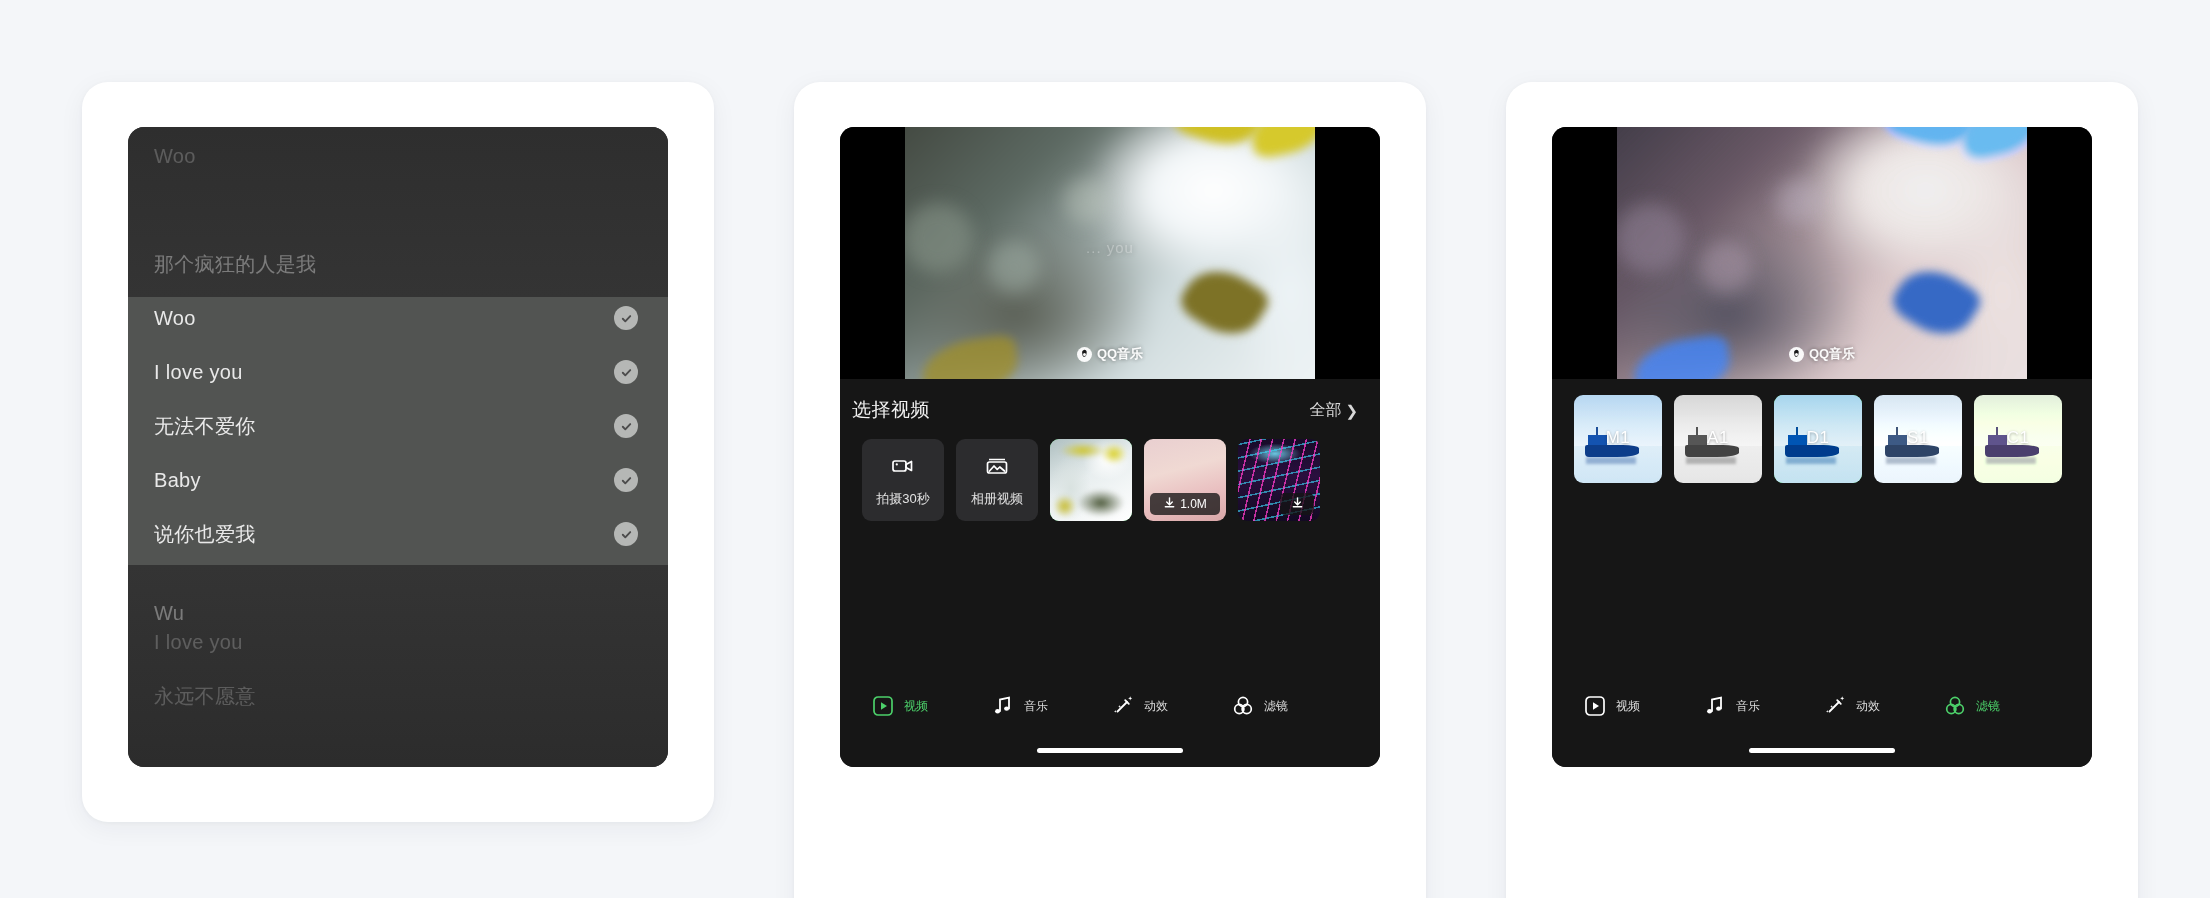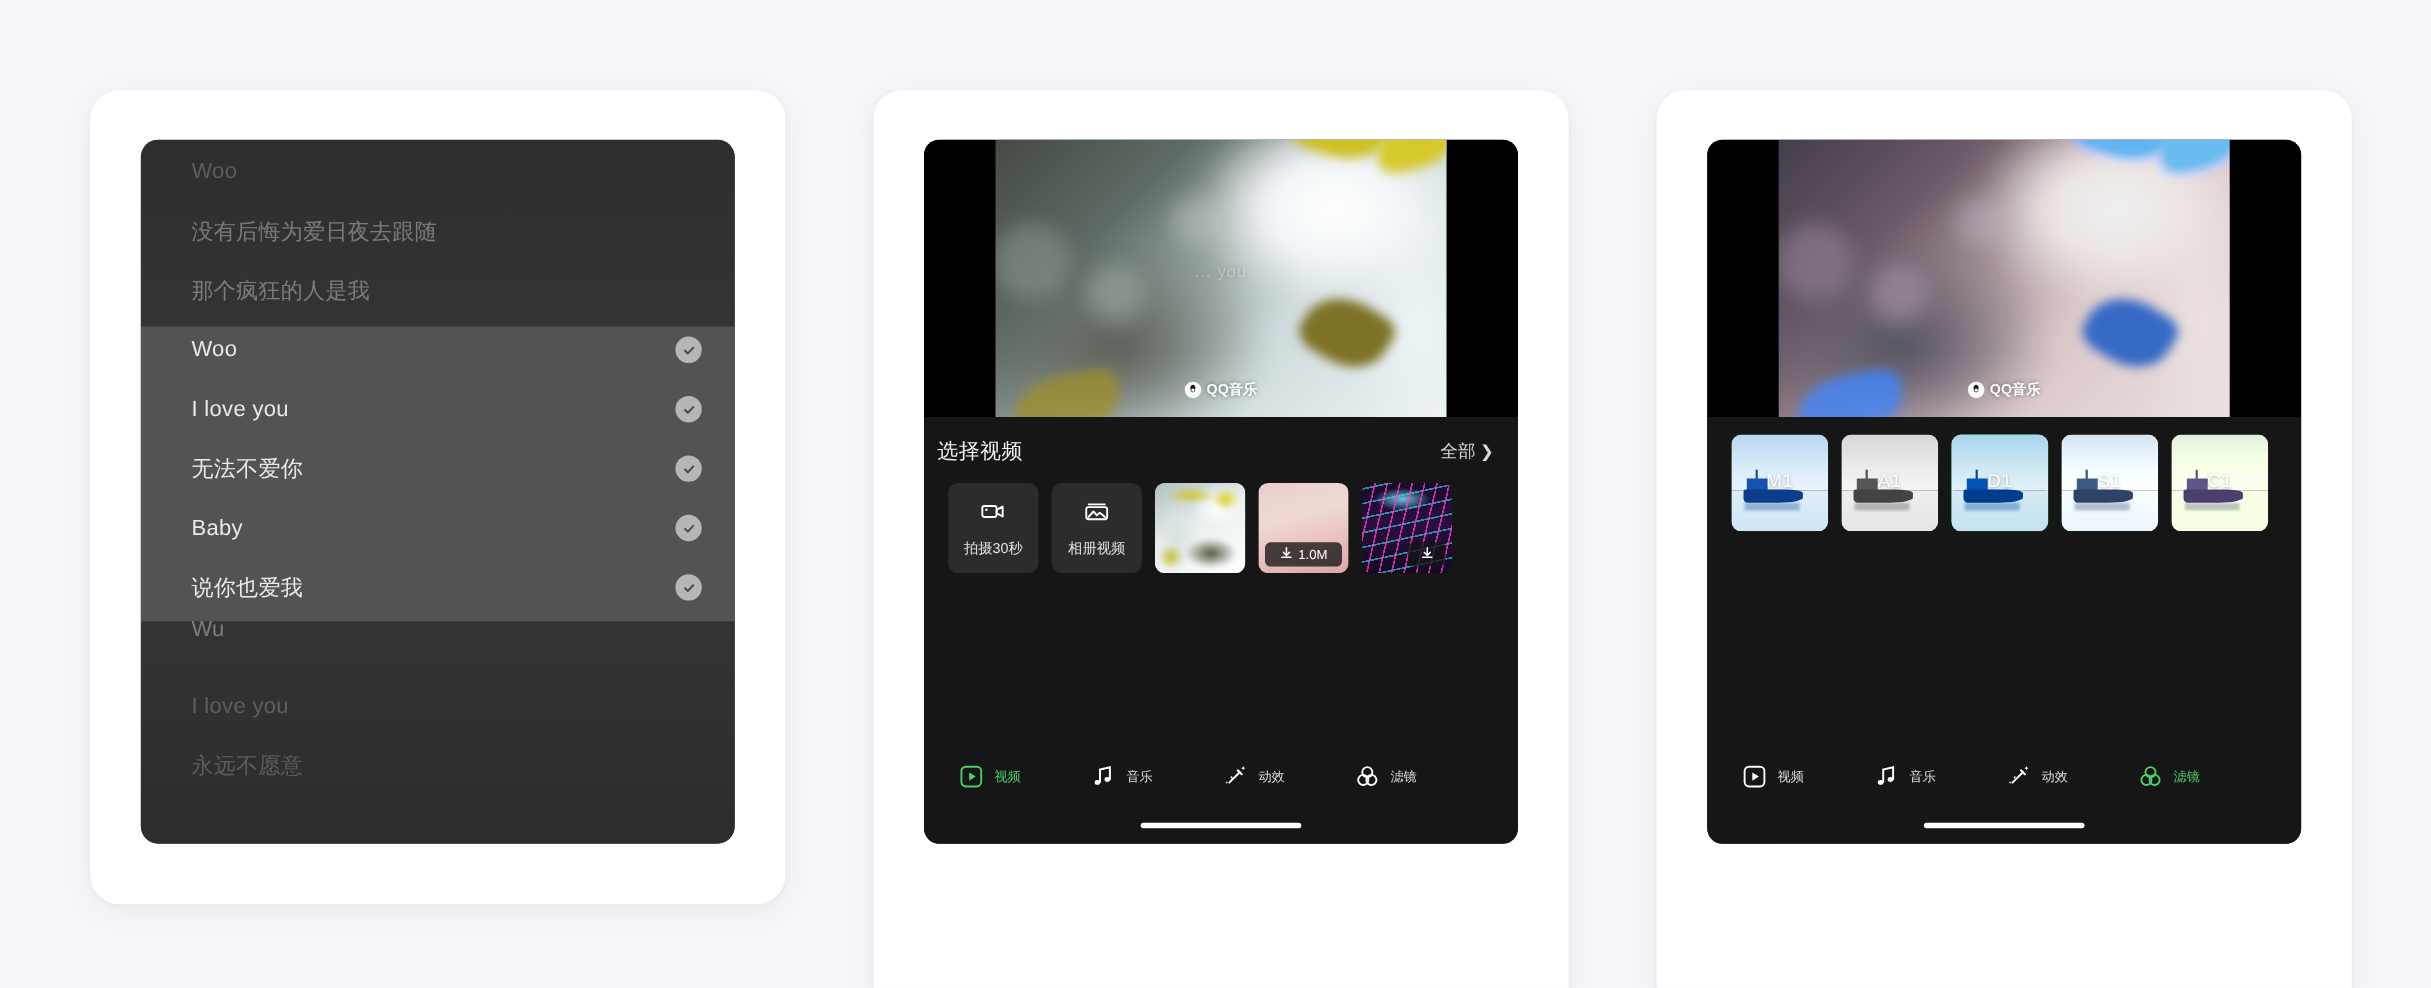--- a/index.html
+++ b/index.html
@@ -47,21 +47,21 @@
   }
   .lyric-band-bot {
     position: absolute; left: 0; right: 0; top: 438px; bottom: 0;
     background: linear-gradient(180deg, #343434 0%, #2c2c2c 100%);
   }
   .lyric-list { position: absolute; inset: 0; }
   .lyric-row {
     position: absolute; left: 0; right: 0;
     height: 54px;
     display: flex; align-items: center;
-    padding: 0 30px 0 46px;
+    padding: 0 30px 0 26px;
   }
   .lyric-text {
     font-size: 20px;
     letter-spacing: 0.3px;
     white-space: nowrap;
     flex: 1 1 auto;
   }
   .lyric-row.dim   .lyric-text { color: rgba(225,225,225,0.42); }
   .lyric-row.dimmer .lyric-text { color: rgba(225,225,225,0.26); }
   .lyric-row.sel   .lyric-text { color: #e9e9e9; }
@@ -283,23 +283,20 @@
 
   <div class="card card-1">
     <div class="lyric-frame">
       <div class="lyric-band-top"></div>
       <div class="lyric-band-mid"></div>
       <div class="lyric-band-bot"></div>
       <div class="lyric-list" id="lyric-list">
           <div class="lyric-row dimmer" style="top: 2px;">
             <span class="lyric-text">Woo</span>
           </div>
-          <div class="lyric-row dim" style="top: 56px;">
-            <span class="lyric-text">没有后悔为爱日夜去跟随</span>
-          </div>
           <div class="lyric-row dim" style="top: 110px;">
             <span class="lyric-text">那个疯狂的人是我</span>
           </div>
           <div class="lyric-row sel" style="top: 164px;">
             <span class="lyric-text">Woo</span>
             <span class="check">
               <svg width="13" height="13" viewBox="0 0 14 14" fill="none" stroke="#4c4c4c" stroke-width="2" stroke-linecap="round" stroke-linejoin="round">
                 <path d="M3 7.3l2.7 2.7L11 4.4"></path>
               </svg>
             </span>
@@ -329,21 +326,21 @@
             </span>
           </div>
           <div class="lyric-row sel" style="top: 380px;">
             <span class="lyric-text">说你也爱我</span>
             <span class="check">
               <svg width="13" height="13" viewBox="0 0 14 14" fill="none" stroke="#4c4c4c" stroke-width="2" stroke-linecap="round" stroke-linejoin="round">
                 <path d="M3 7.3l2.7 2.7L11 4.4"></path>
               </svg>
             </span>
           </div>
-          <div class="lyric-row dim" style="top: 418px;">
+          <div class="lyric-row dim" style="top: 459px;">
             <span class="lyric-text">Wu</span>
           </div>
           <div class="lyric-row dimmer" style="top: 488px;">
             <span class="lyric-text">I love you</span>
           </div>
           <div class="lyric-row dimmer" style="top: 542px;">
             <span class="lyric-text">永远不愿意</span>
           </div>
         </div>
     </div>

